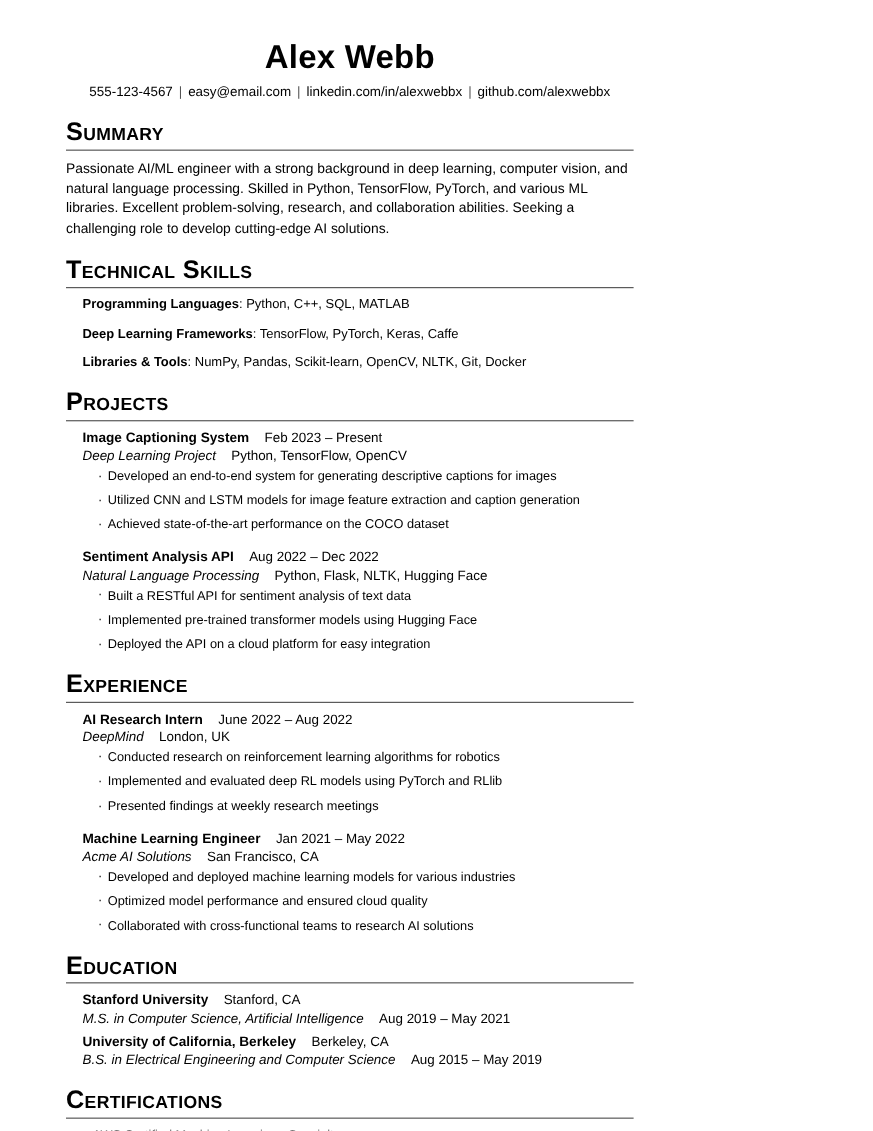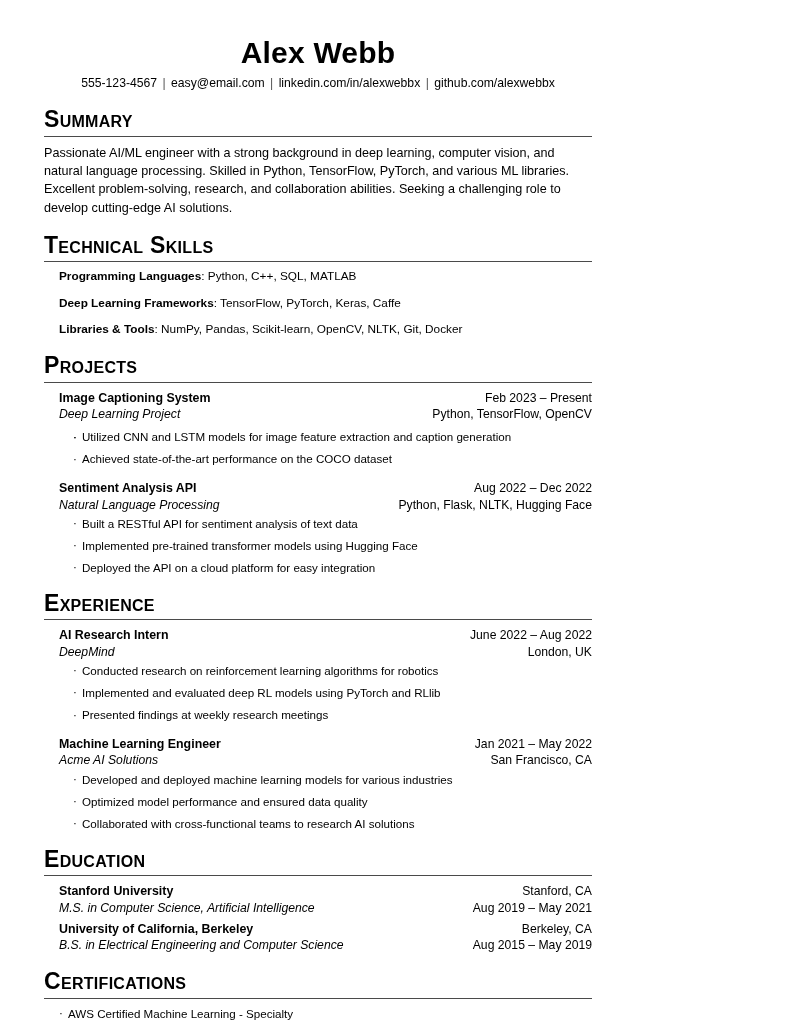--- a/index.html
+++ b/index.html
@@ -12,21 +12,21 @@
     width: 794px;
     height: 1028px;
     font-family: "Liberation Sans", sans-serif;
     color: #000000;
     -webkit-font-smoothing: antialiased;
   }
   .page {
     width: 636px;
     height: 1028px;
     background: #ffffff;
-    padding: 0 44px;
+    padding: 0 60px;
     position: relative;
     overflow: hidden;
   }
 
   
   .header {
     padding-top: 36px;
     text-align: center;
   }
   .name {
@@ -89,24 +89,22 @@
   .entries {
     padding-left: 15px;
     margin-top: 2px;
   }
   .entry {
     margin-bottom: 14px;
   }
   .entry:last-child { margin-bottom: 2px; }
   .entry-line {
     display: flex;
-    justify-content: space-between;
     align-items: baseline;
     line-height: 1.32;
-    gap: 12px;
   }
   .entry-title {
     font-size: 12.4px;
     font-weight: bold;
   }
   .entry-right {
     font-size: 12.2px;
     text-align: right;
     white-space: nowrap;
     padding-left: 14px;
@@ -209,21 +207,21 @@
       <div class="entry">
         <div class="entry-line">
           <div class="entry-title">Image Captioning System</div>
           <div class="entry-right">Feb 2023 – Present</div>
         </div>
         <div class="entry-line">
           <div class="entry-sub">Deep Learning Project</div>
           <div class="entry-right-sub">Python, TensorFlow, OpenCV</div>
         </div>
         <div class="bullets">
-          <div class="bullet"><span class="dot">·</span></div>
+          <div class="bullet"><span class="dot">·</span><span>Developed an end-to-end system for generating descriptive captions for images</span></div>
           <div class="bullet"><span class="dot">·</span><span>Utilized CNN and LSTM models for image feature extraction and caption generation</span></div>
           <div class="bullet"><span class="dot">·</span><span>Achieved state-of-the-art performance on the COCO dataset</span></div>
         </div>
       </div>
 
       <div class="entry">
         <div class="entry-line">
           <div class="entry-title">Sentiment Analysis API</div>
           <div class="entry-right">Aug 2022 – Dec 2022</div>
         </div>
@@ -266,21 +264,21 @@
         <div class="entry-line">
           <div class="entry-title">Machine Learning Engineer</div>
           <div class="entry-right">Jan 2021 – May 2022</div>
         </div>
         <div class="entry-line">
           <div class="entry-sub">Acme AI Solutions</div>
           <div class="entry-right-sub">San Francisco, CA</div>
         </div>
         <div class="bullets">
           <div class="bullet"><span class="dot">·</span><span>Developed and deployed machine learning models for various industries</span></div>
-          <div class="bullet"><span class="dot">·</span><span>Optimized model performance and ensured data quality</span></div>
+          <div class="bullet"><span class="dot">·</span><span>Optimized model performance and ensured cloud quality</span></div>
           <div class="bullet"><span class="dot">·</span><span>Collaborated with cross-functional teams to research AI solutions</span></div>
         </div>
       </div>
 
     </div>
   </div>
 
   <div class="section">
     <div class="section-title">Education</div>
     <div class="rule"></div>

